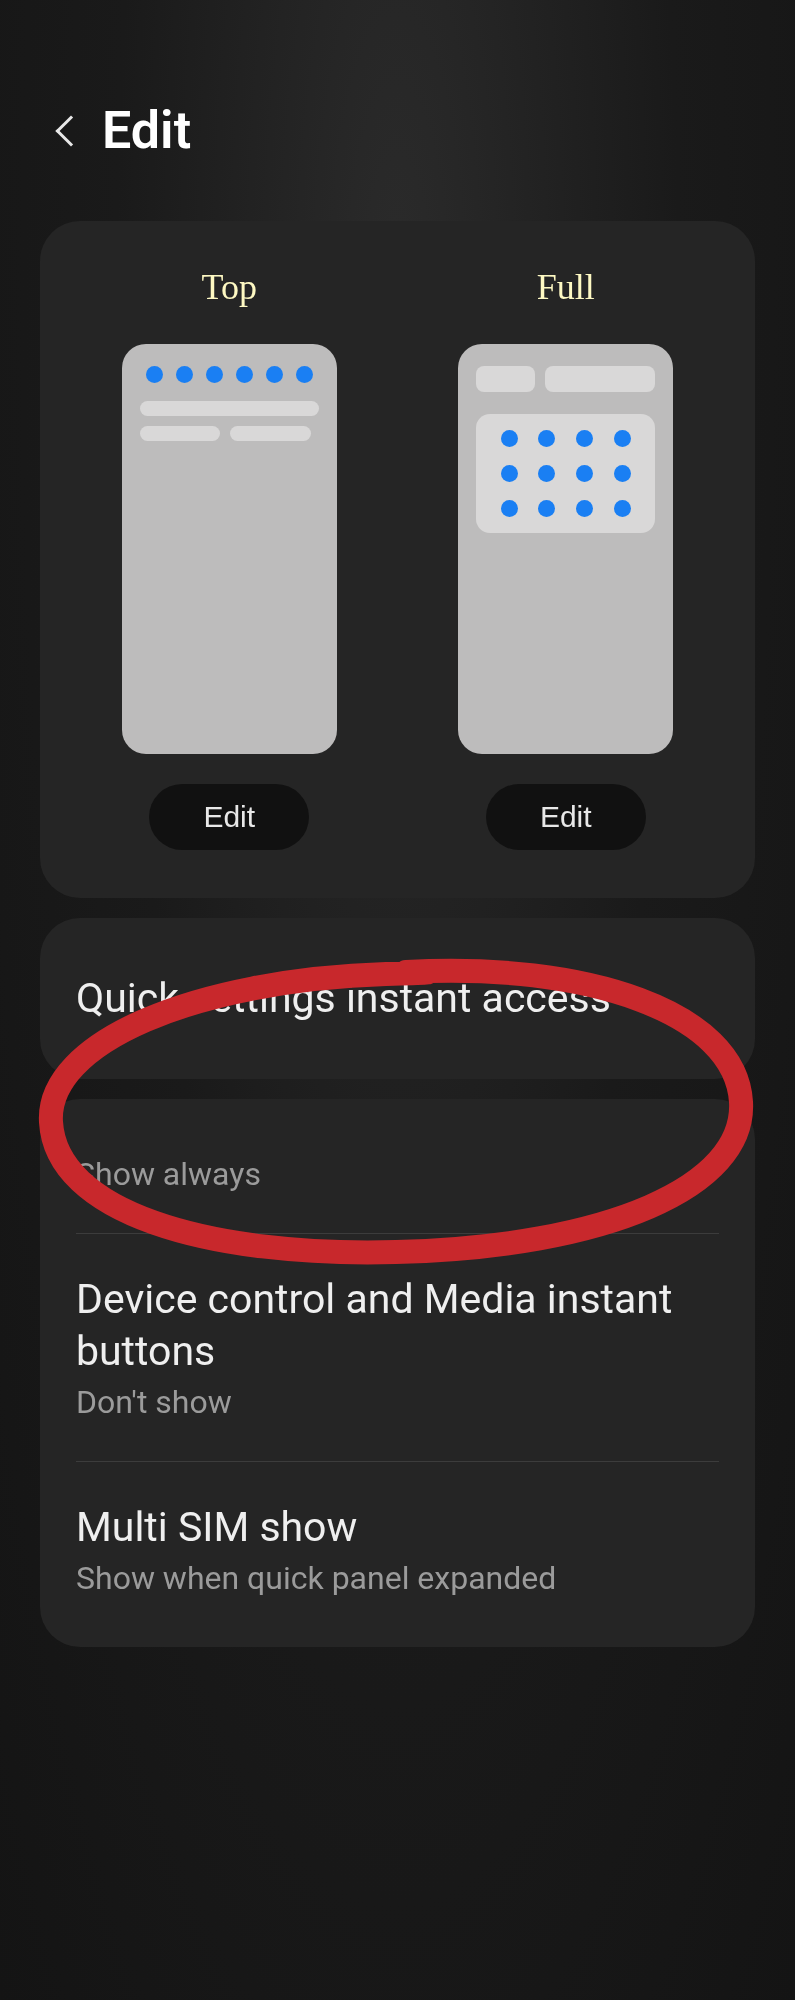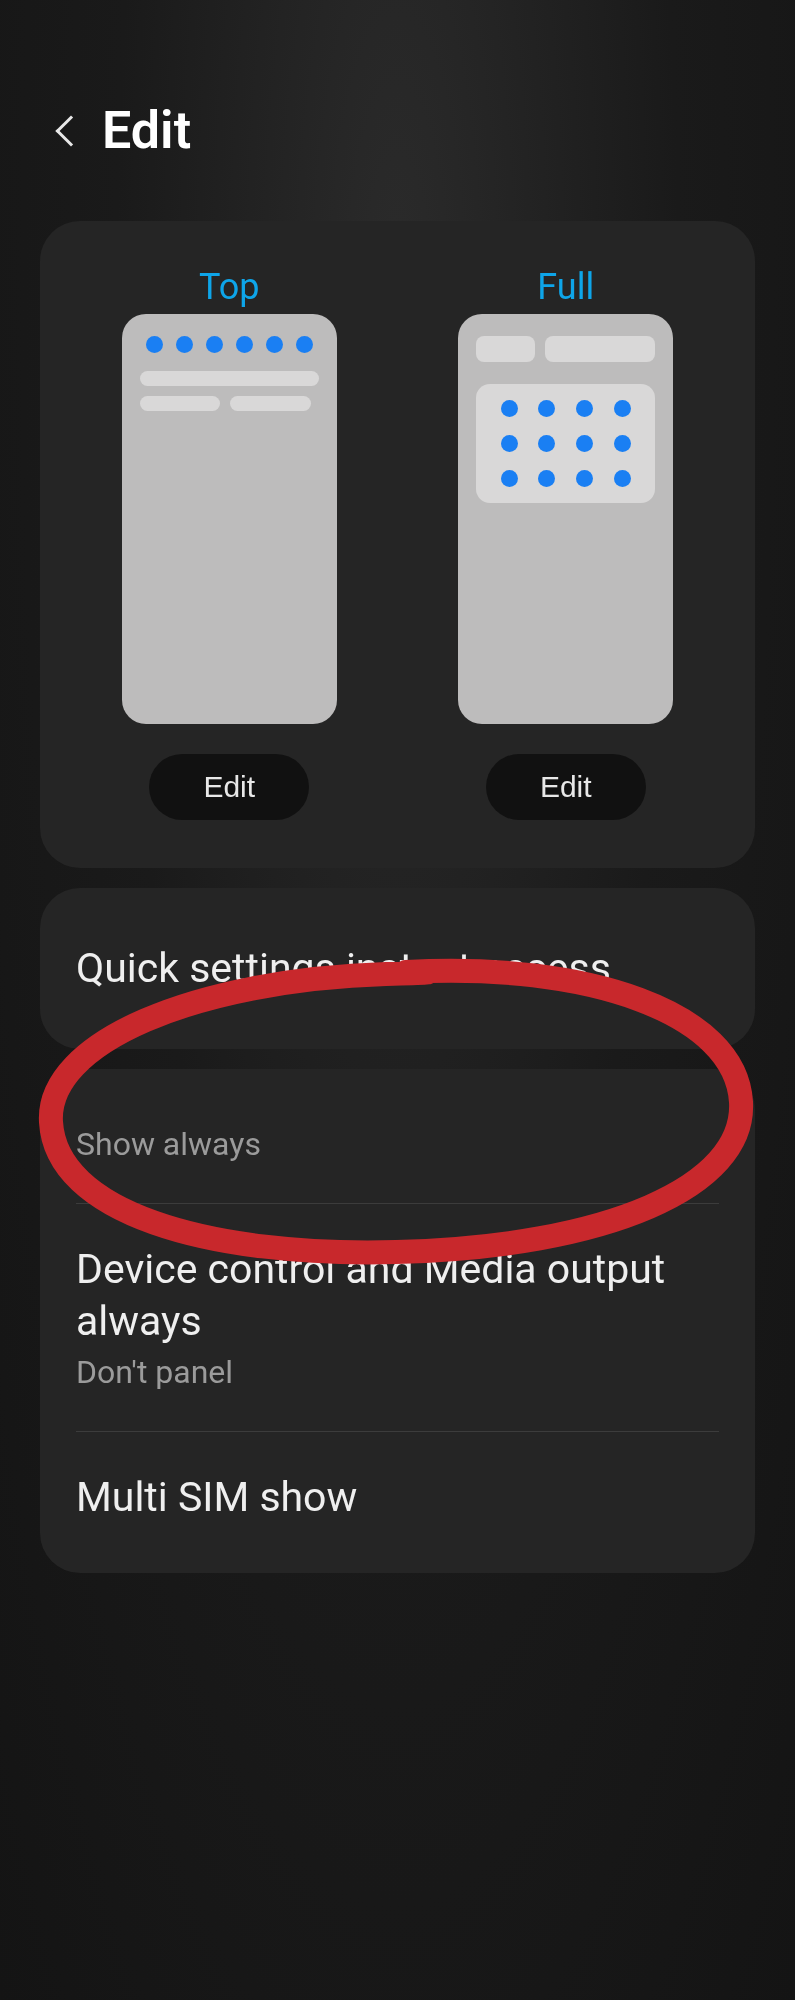--- a/index.html
+++ b/index.html
@@ -48,22 +48,23 @@
     gap: 30px;
   }
   .preview-col {
     display: flex;
     flex-direction: column;
     align-items: center;
     flex: 1;
   }
   .preview-label {
     font-size: 36px;
-    color: #0ea5e9;
-    margin-bottom: 6px;
+    color: #fef9c3;
+    margin-bottom: 36px;
+    font-family: Liberation Serif, serif;
   }
   .phone-preview {
     width: 215px;
     height: 410px;
     background: #bdbcbc;
     border-radius: 24px;
     padding: 22px 18px;
   }
   
   .dots-row {
@@ -224,28 +225,29 @@
 
 <div class="card" style="padding-top:50px;padding-bottom:50px;">
 
   <div>
     <div class="setting-sub">Show always</div>
   </div>
 
   <div class="divider"></div>
 
   <div>
-    <div class="setting-title">Device control and Media output always</div>
-    <div class="setting-sub">Don't panel</div>
+    <div class="setting-title">Device control and Media instant buttons</div>
+    <div class="setting-sub">Don't show</div>
   </div>
 
   <div class="divider"></div>
 
   <div>
     <div class="setting-title">Multi SIM show</div>
+    <div class="setting-sub">Show when quick panel expanded</div>
   </div>
 
 </div>
 
 <svg class="annotation-wrap" viewBox="0 0 740 320">
   <path d="M 380 20
            C 560 10, 710 60, 715 150
            C 720 235, 580 295, 370 300
            C 180 305, 30 260, 25 170
            C 20 90, 170 28, 360 22

